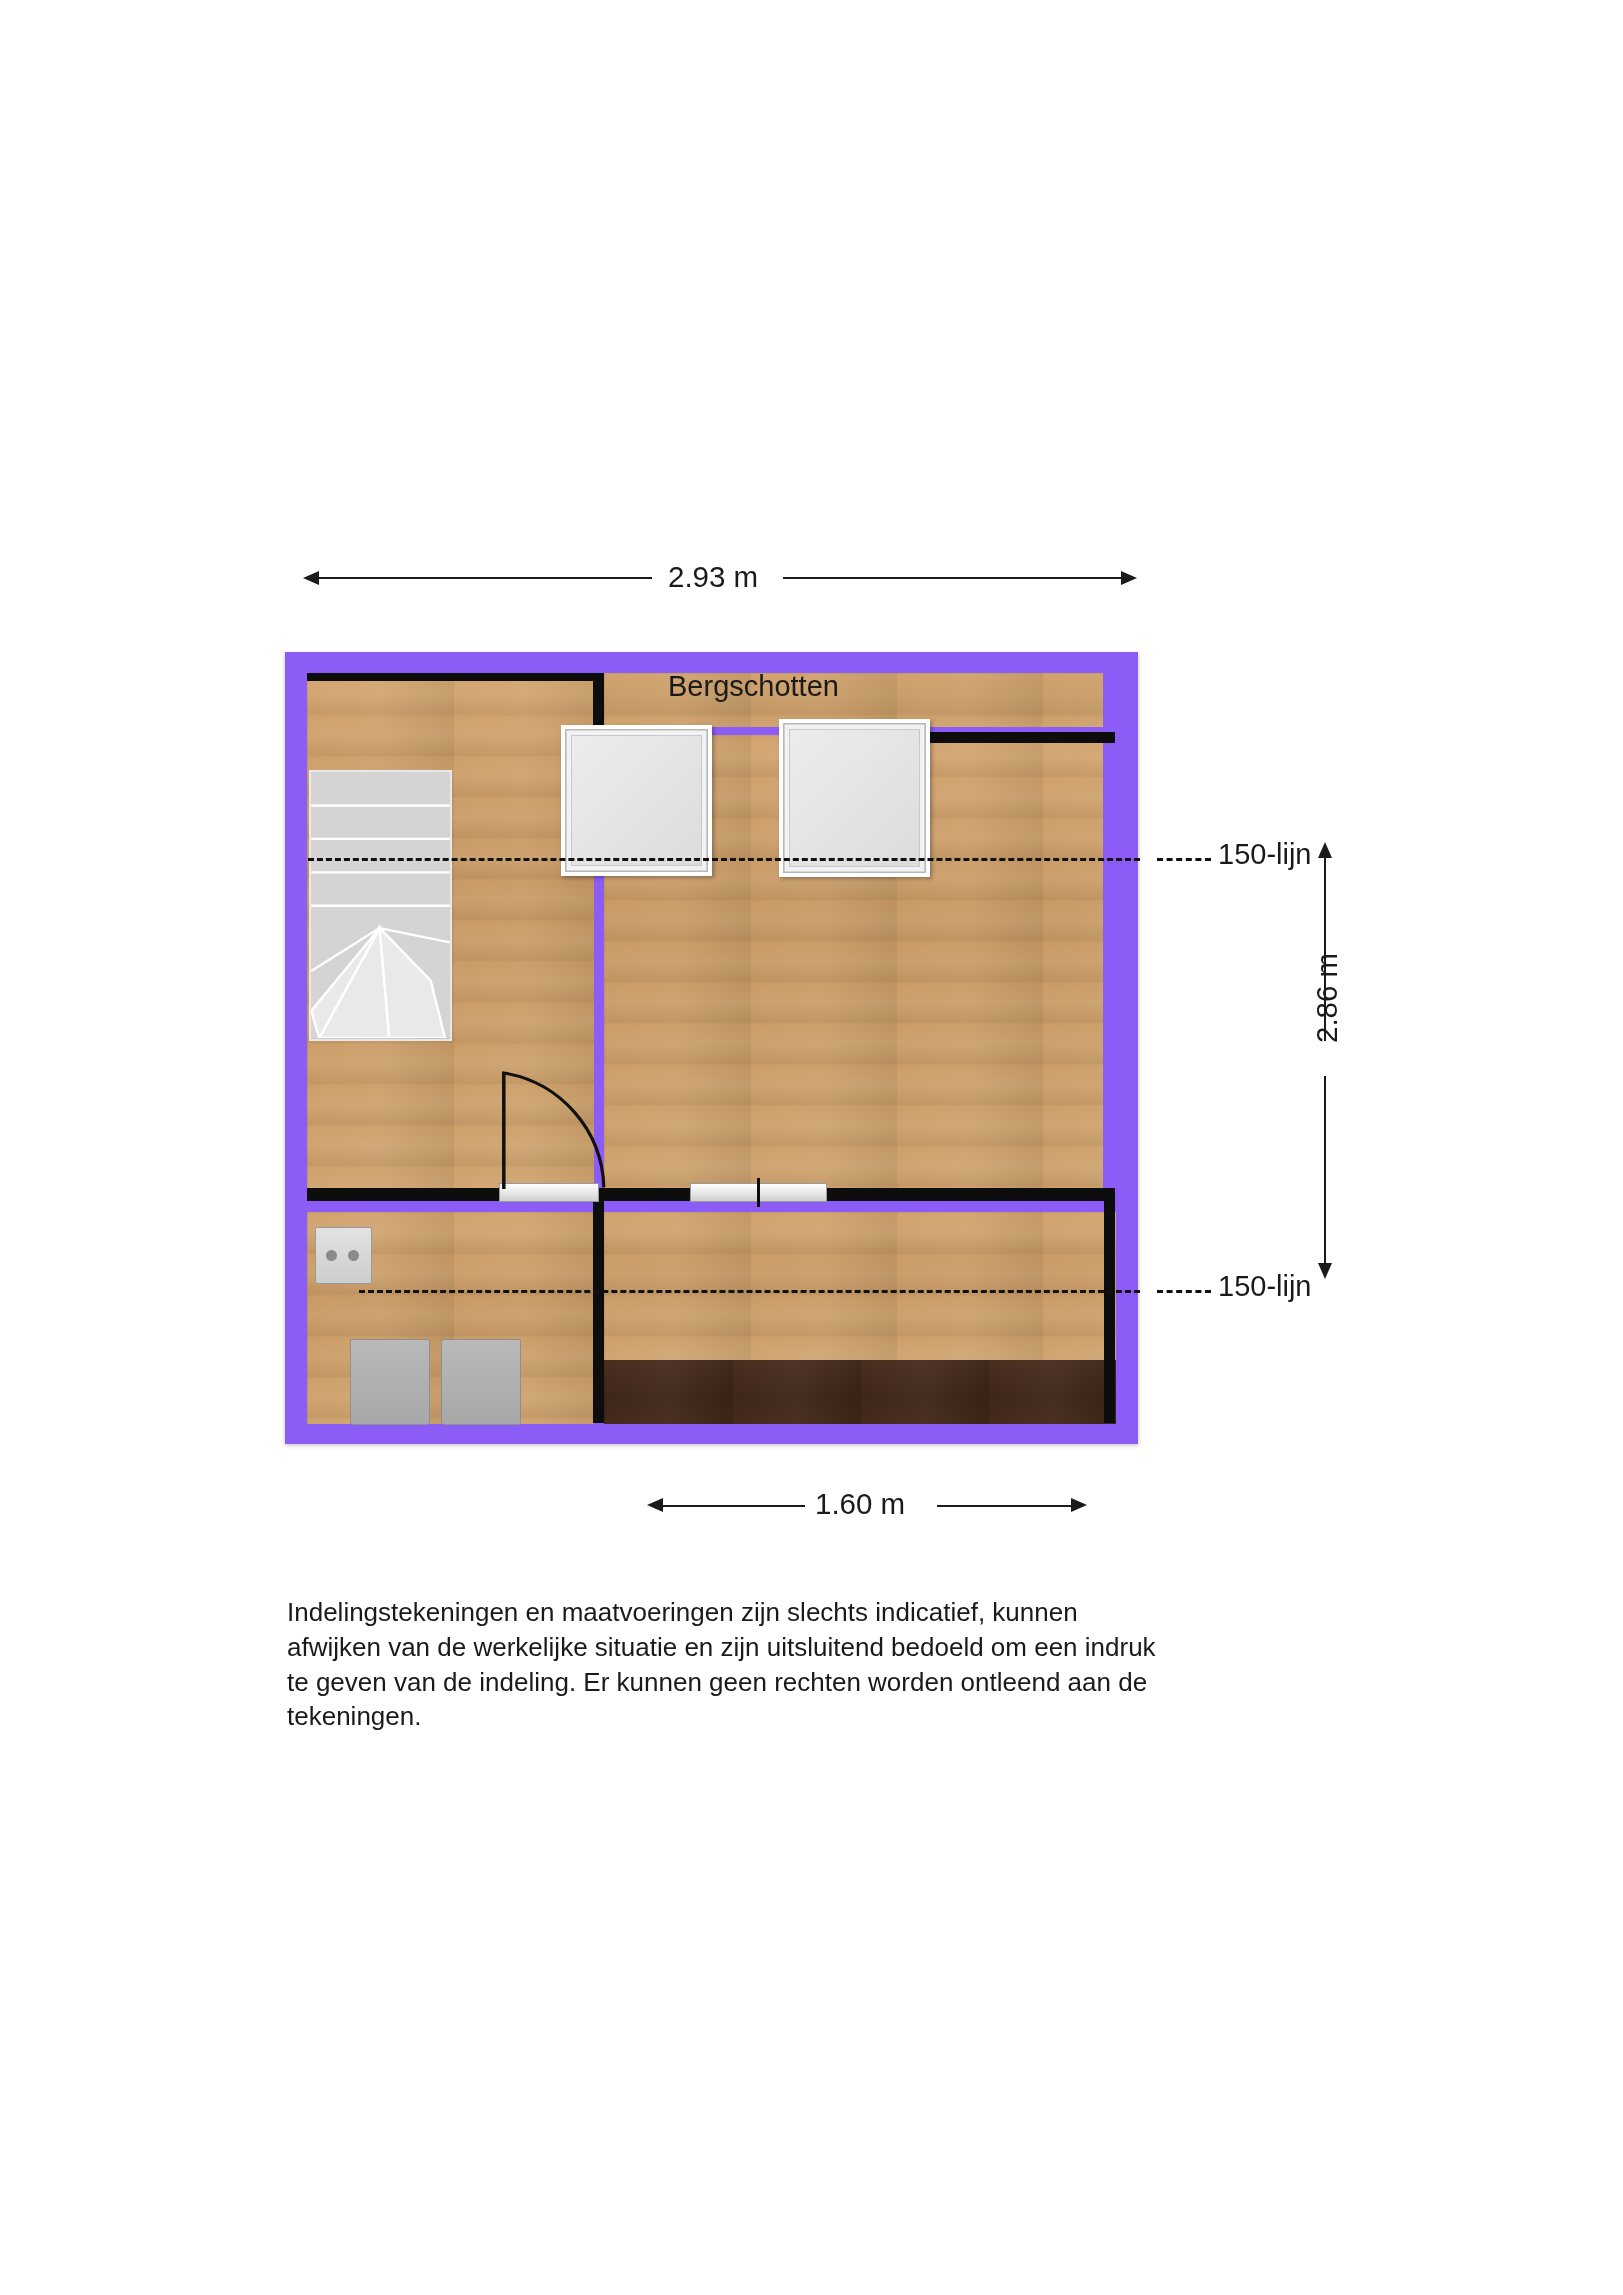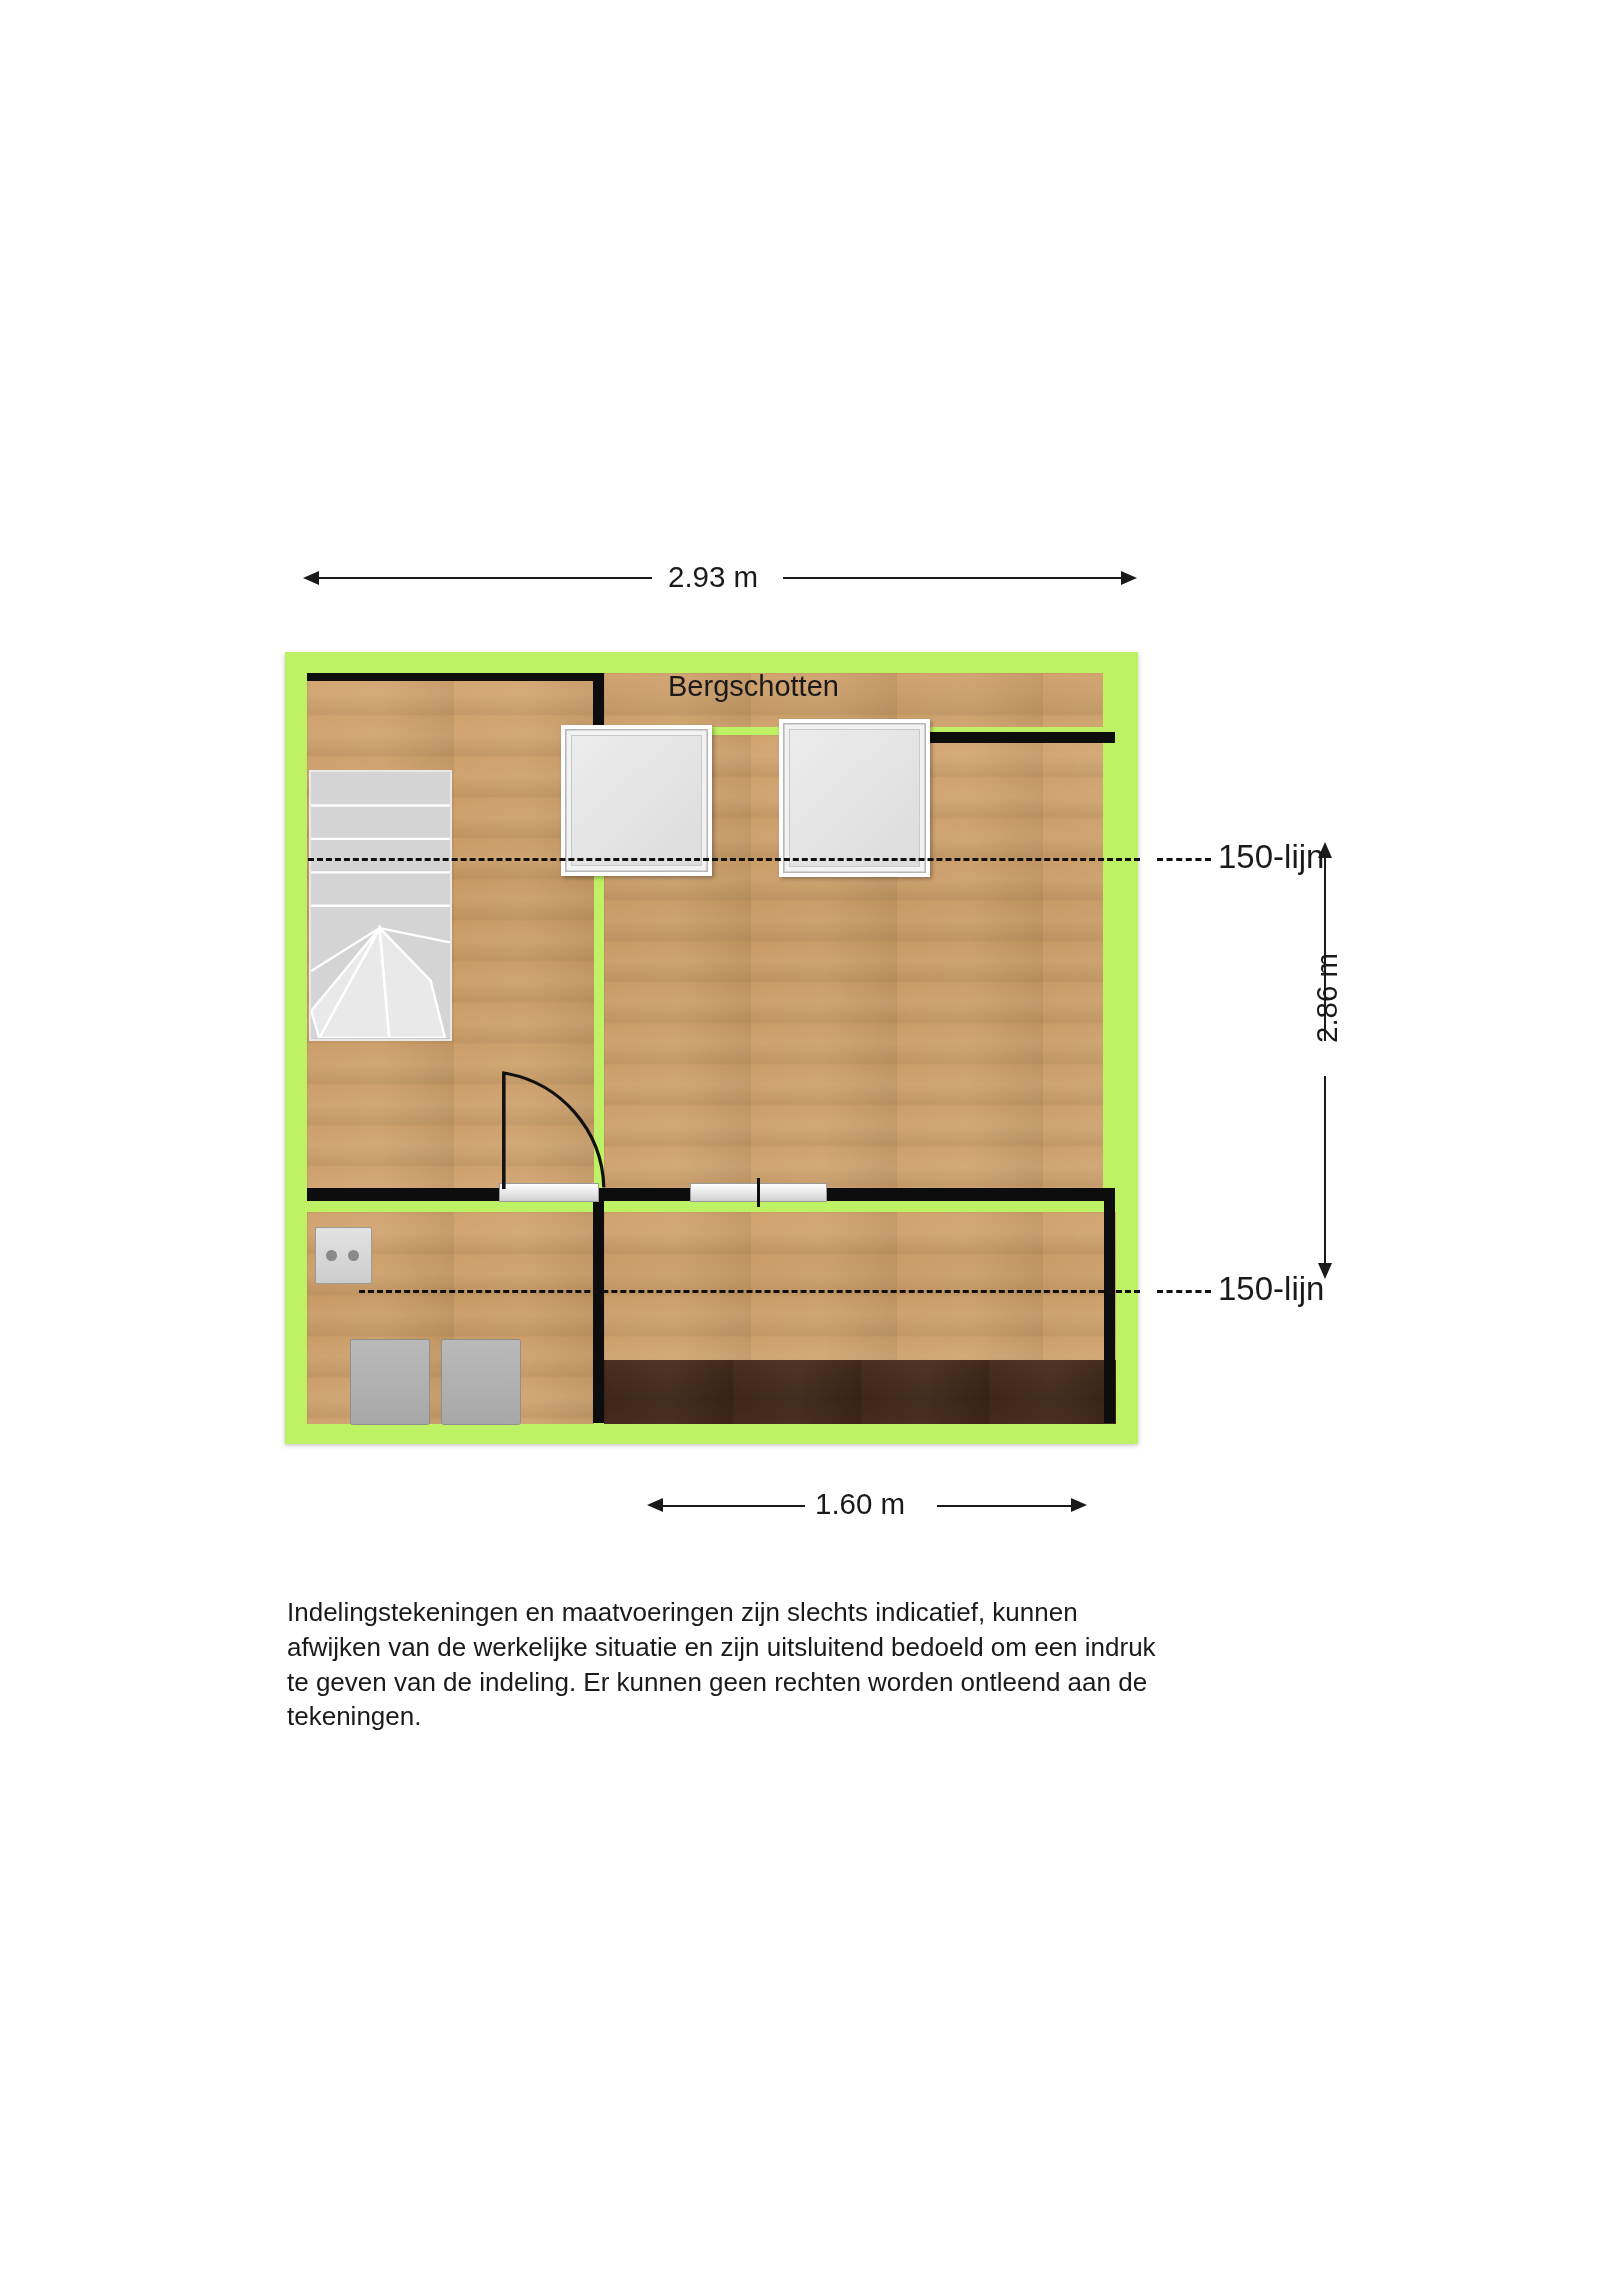--- a/index.html
+++ b/index.html
@@ -60,21 +60,21 @@
     border-top: 16px solid #1a1a1a;
   }
 
   
   #floorplan {
     position: absolute;
     left: 285px;
     top: 652px;
     width: 853px;
     height: 792px;
-    background: #bef264;
+    background: #8b5cf6;
     box-sizing: border-box;
     box-shadow: 0 2.4px 4.8px rgba(0,0,0,0.25);
   }
 
   .floor {
     position: absolute;
     background:
       repeating-linear-gradient(
         180deg,
         rgba(0,0,0,0.055) 0px,
@@ -175,21 +175,21 @@
   }
 
   
   .guide {
     position: absolute;
     height: 0;
     border-top: 3.2px dashed #111111;
   }
   .guide-label {
     position: absolute;
-    font-size: 33px;
+    font-size: 29px;
     color: #1a1a1a;
     white-space: nowrap;
   }
 
   
   #disclaimer {
     position: absolute;
     left: 287px;
     top: 1569px;
     width: 869px;

